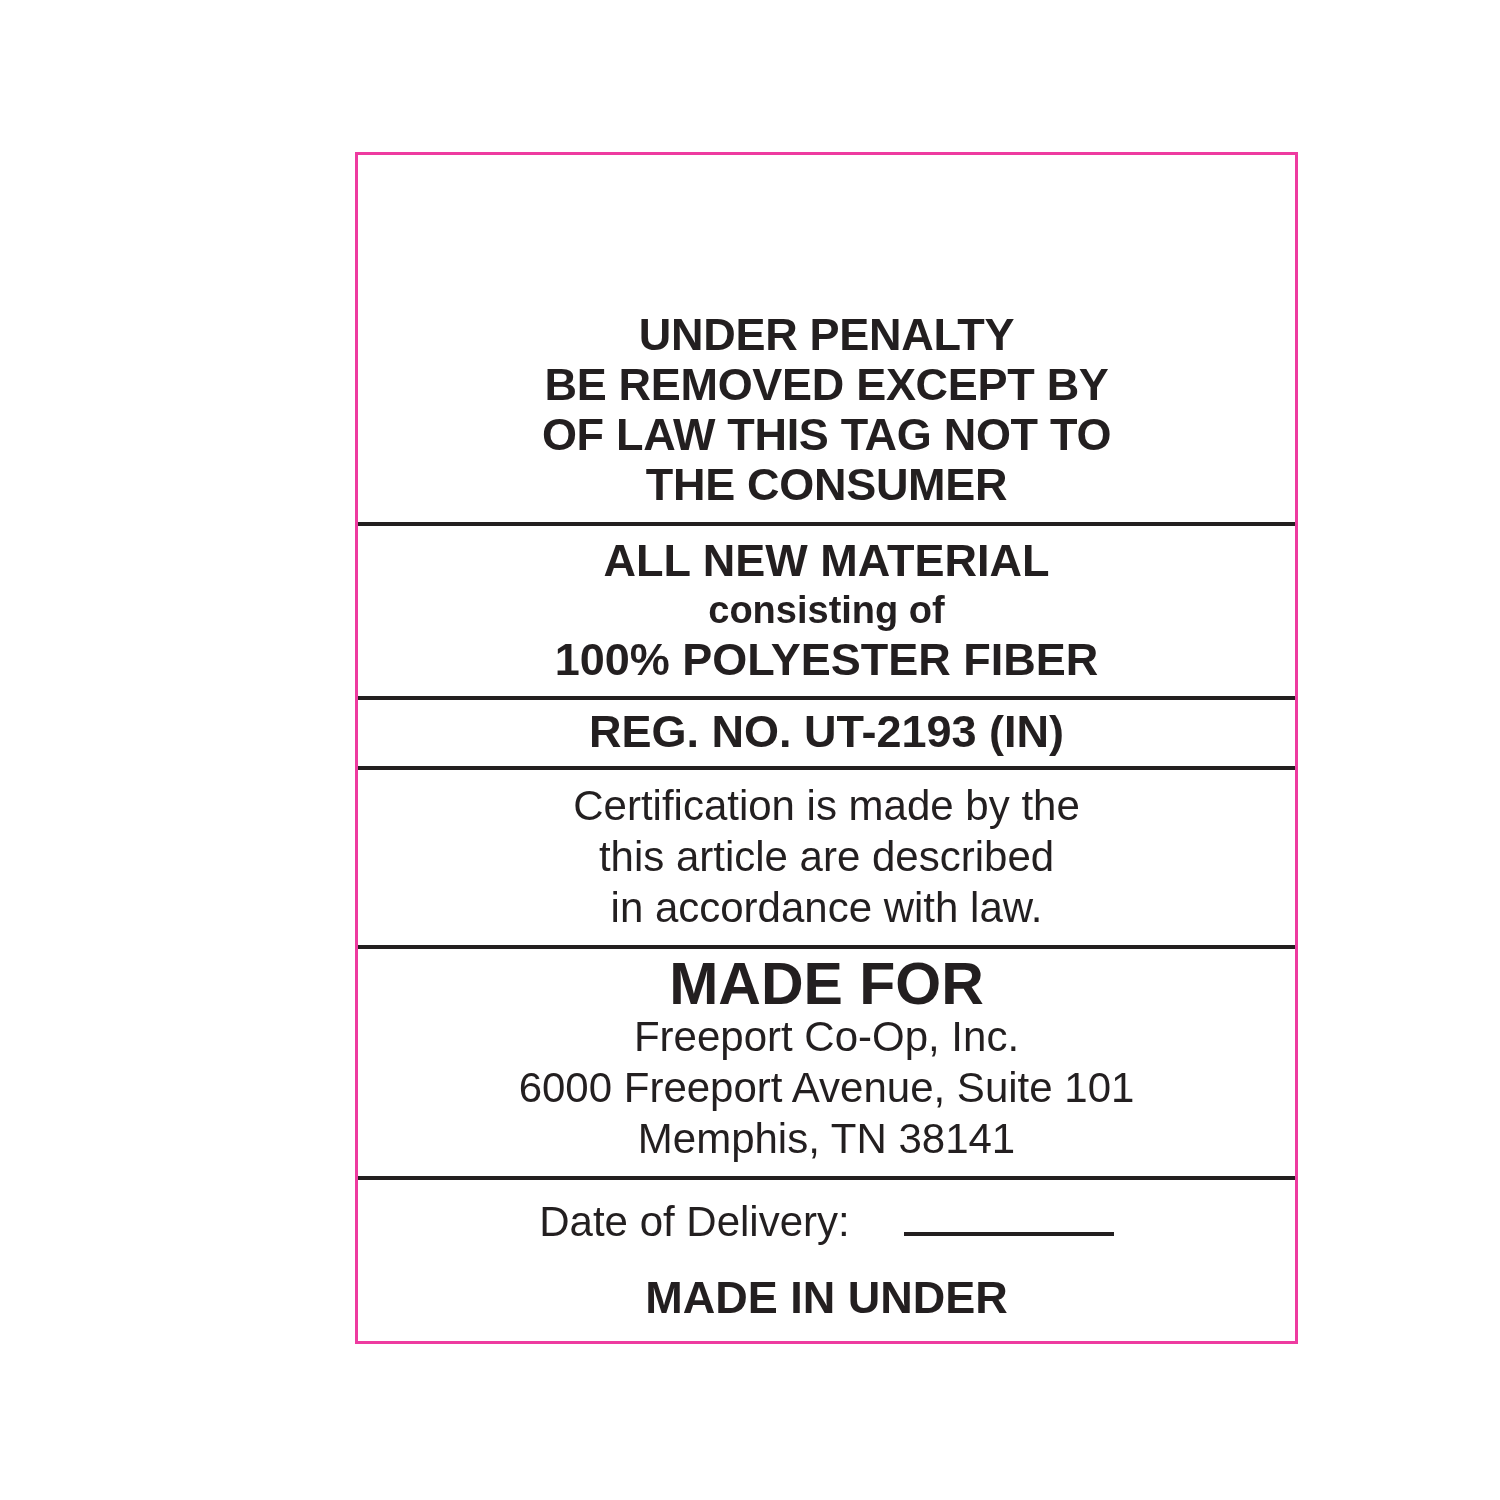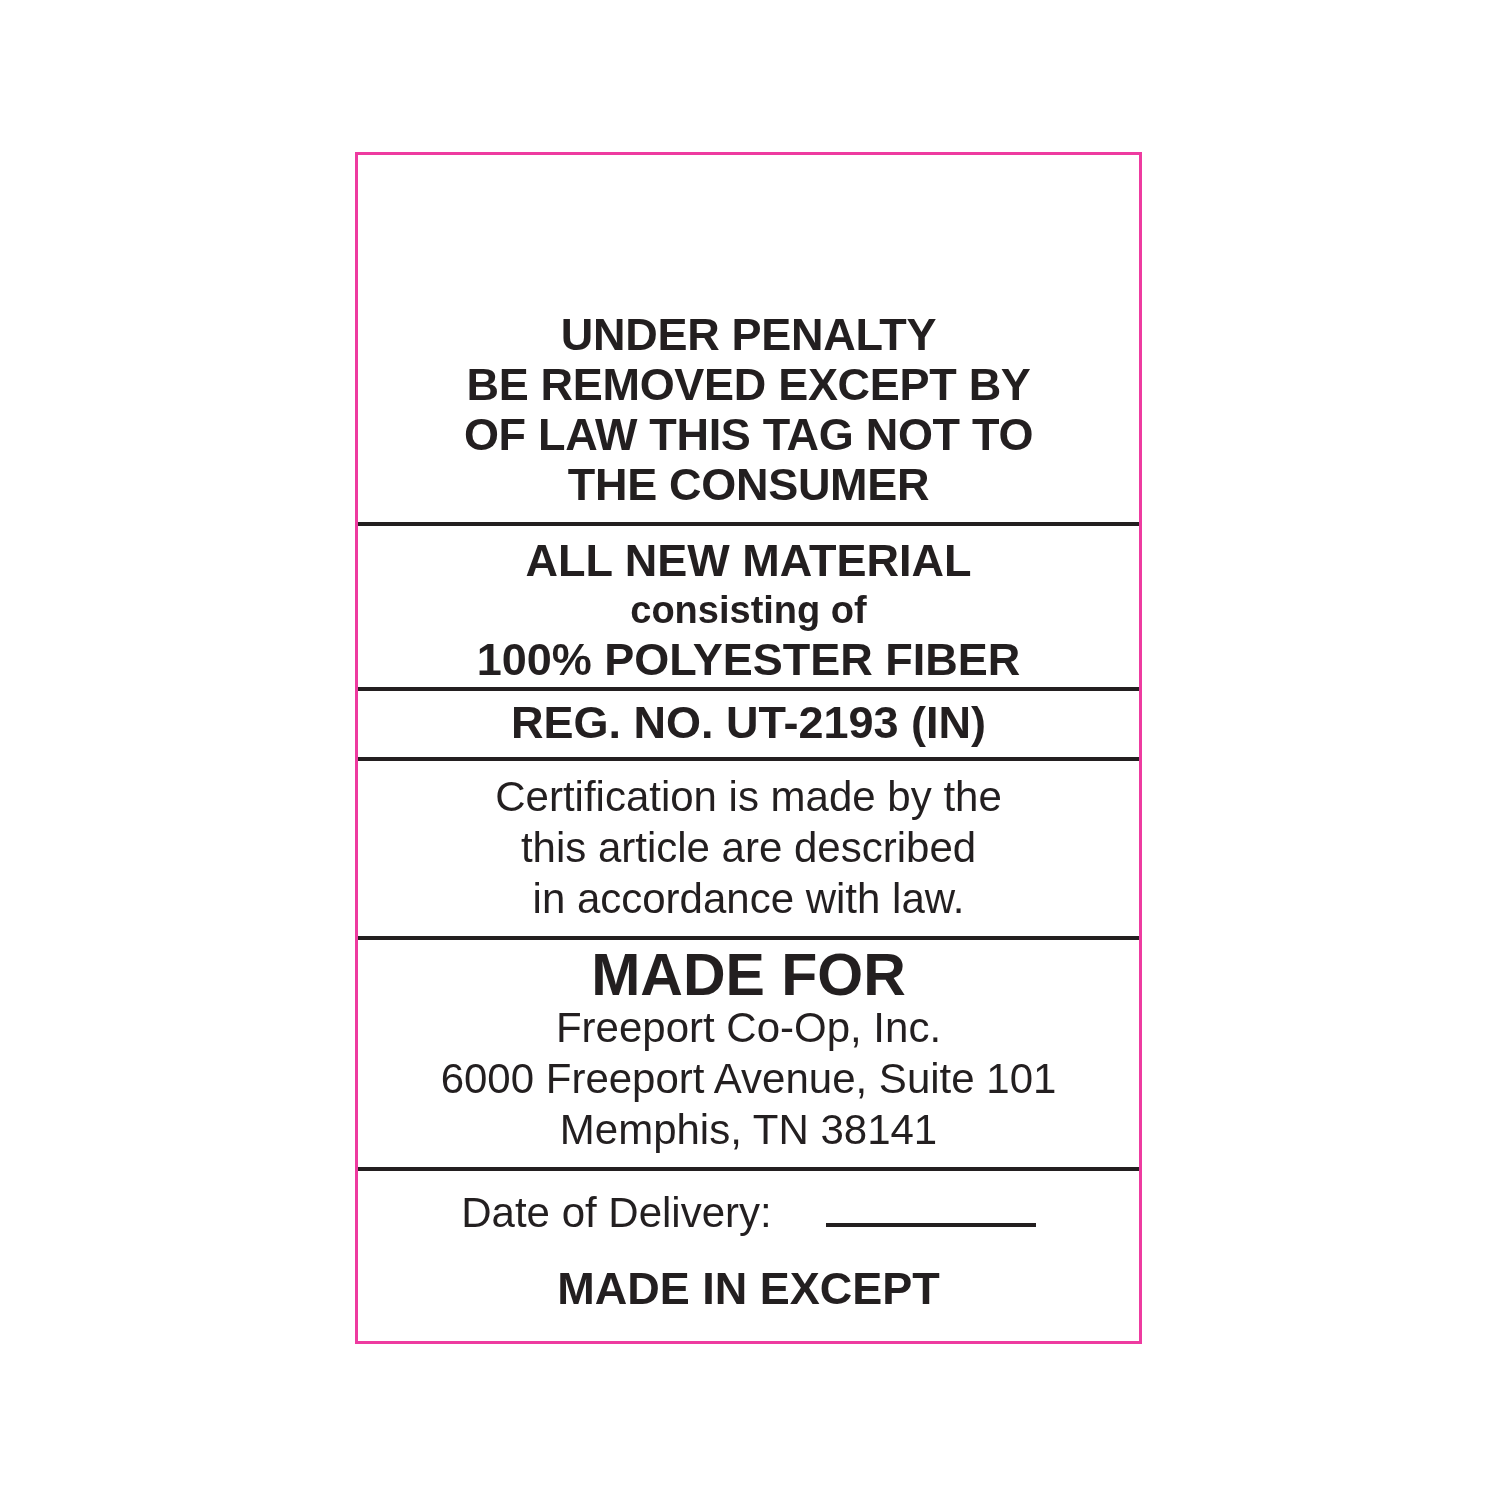--- a/index.html
+++ b/index.html
@@ -12,21 +12,21 @@
     height: 1500px;
     font-family: "Liberation Sans", sans-serif;
     color: #231f20;
     position: relative;
   }
 
   .tag-wrapper {
     position: absolute;
     left: 355px;
     top: 152px;
-    width: 787px;
+    width: 943px;
     height: 1192px;
     box-sizing: border-box;
     border: 3px solid #ee3ba0;
     background: #ffffff;
   }
 
   .tag-inner {
     position: absolute;
     left: 0;
     right: 0;
@@ -64,21 +64,21 @@
     font-weight: bold;
     font-size: 45px;
     line-height: 50px;
     letter-spacing: -0.3px;
     white-space: nowrap;
   }
 
   
   .material {
     padding-top: 8px;
-    padding-bottom: 1px;
+    padding-bottom: 10px;
   }
   .material .l1 {
     font-weight: bold;
     font-size: 45px;
     line-height: 53px;
     white-space: nowrap;
   }
   .material .l2 {
     font-weight: bold;
     font-size: 38px;
@@ -213,19 +213,19 @@
       <div class="line">Memphis, TN 38141</div>
     </div>
 
     <div class="rule"></div>
 
     <div class="section delivery">
       <div class="delivery-row">
         <span class="delivery-label">Date of Delivery:</span>
         <span class="delivery-blank"></span>
       </div>
-      <div class="madein">MADE IN EXCEPT</div>
+      <div class="madein">MADE IN UNDER</div>
     </div>
 
     <div class="blank-bottom"></div>
 
   </div>
 </div>
 
 </body></html>

